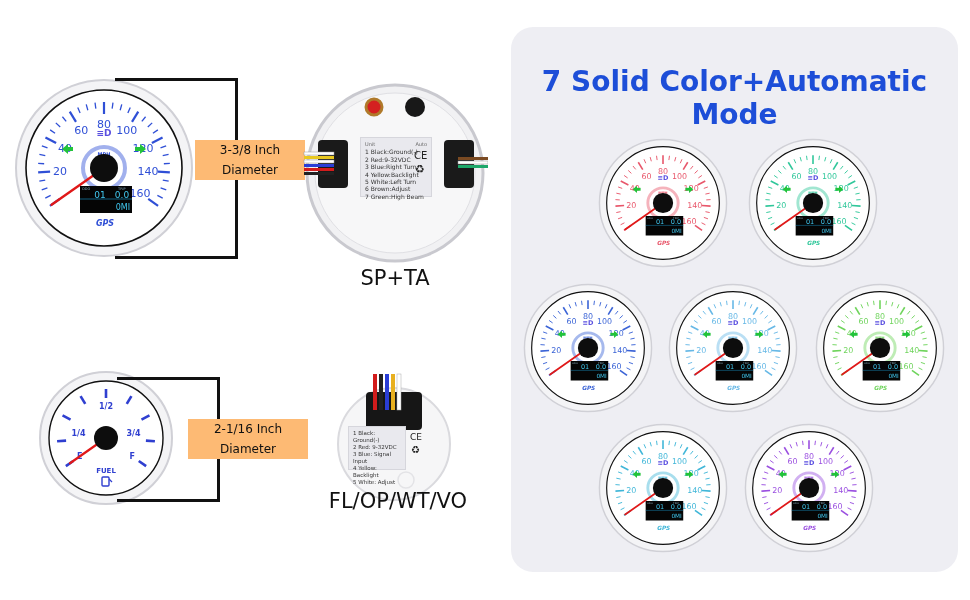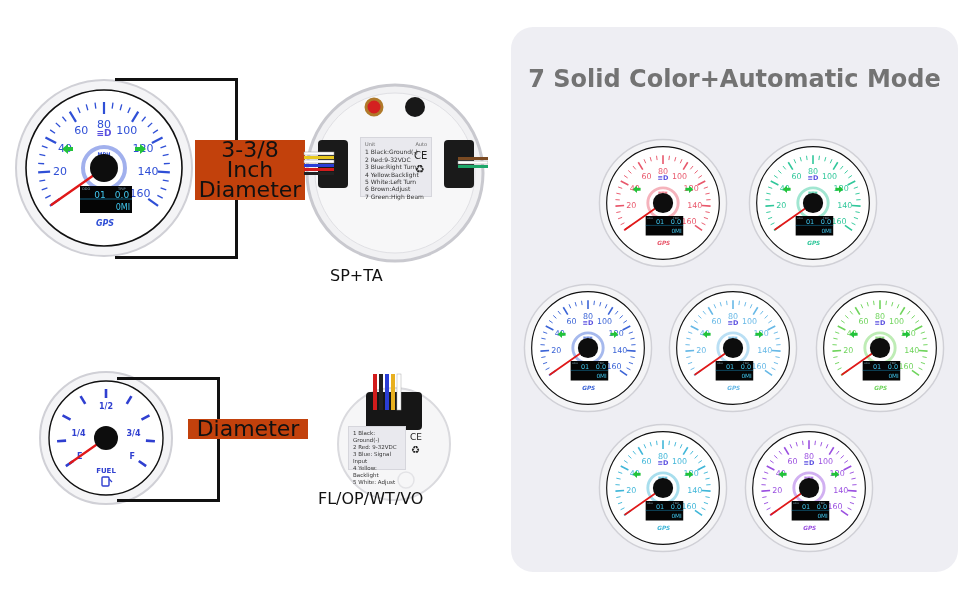--- a/index.html
+++ b/index.html
@@ -1,22 +1,22 @@
 <!DOCTYPE html>
 <html><head>
 <meta charset="utf-8">
 <style>
   html,body{margin:0;padding:0;background:#ffffff;}
   body{width:970px;height:600px;position:relative;overflow:hidden;font-family:"DejaVu Sans",sans-serif;}
   .abs{position:absolute;}
   .bracket{position:absolute;border:3px solid #111;border-left:none;}
-  .dim-label{position:absolute;text-align:center;font-size:22px;line-height:20px;color:#111;background:#c2410c;}
-  .caption{position:absolute;font-size:16px;color:#111;text-align:left;}
+  .dim-label{position:absolute;text-align:center;font-size:12px;line-height:20px;color:#111;background:#fdba74;}
+  .caption{position:absolute;font-size:21px;color:#111;text-align:center;}
   .panel{position:absolute;left:511px;top:27px;width:447px;height:545px;background:#eeeef3;border-radius:22px;}
-  .panel-title{position:absolute;left:0;right:0;top:38px;text-align:center;font-size:24px;font-weight:bold;color:#737373;}
+  .panel-title{position:absolute;left:0;right:0;top:38px;text-align:center;font-size:28px;font-weight:bold;color:#1d4ed8;}
   svg text{font-family:"DejaVu Sans",sans-serif;}
   .label-card{position:absolute;background:#e9e9ee;border:1px solid #d6d6dc;font-size:6px;line-height:7.4px;color:#333;padding:3px 4px;box-sizing:border-box;}
 </style>
 </head>
 <body>
 
 <div class="abs" style="left:14px;top:78px;width:180px;height:180px;">
   <svg id="big-gauge-svg" width="180" height="180" viewBox="0 0 180 180">
       <circle cx="90" cy="90" r="88" fill="#f4f4f6" stroke="#d0d0d6" stroke-width="2"></circle>
       <circle cx="90" cy="90" r="78" fill="#ffffff" stroke="#111" stroke-width="1.6"></circle>
@@ -151,20 +151,21 @@
       <text x="94.21286541724774" y="89.35444596323347" text-anchor="middle" font-size="8" font-weight="bold" fill="#2f3fd0">F</text>
       <line x1="68" y1="68" x2="31.957310051284352" y2="93.23736319944601" stroke="#e01818" stroke-width="2.2" stroke-linecap="round"></line>
       <circle cx="68" cy="68" r="12" fill="#0d0d0d"></circle>
       <text x="68" y="103" text-anchor="middle" font-size="7" font-weight="bold" fill="#2f3fd0">FUEL</text>
       <rect x="64" y="107" width="7" height="9" rx="1" fill="none" stroke="#2f3fd0" stroke-width="1.4"></rect>
       <line x1="71" y1="109" x2="74" y2="112" stroke="#2f3fd0" stroke-width="1.2"></line>
     </svg>
 </div>
 <div class="bracket" style="left:117px;top:377px;width:100px;height:119px;"></div>
 <div class="dim-label" style="left:188px;top:419px;width:120px;">
+  <div>2-1/16 Inch</div>
   <div>Diameter</div>
 </div>
 
 <div class="abs" style="left:336px;top:372px;width:116px;height:130px;">
   <svg width="116" height="130" viewBox="0 0 116 130">
     <circle cx="58" cy="72" r="56" fill="#f6f6f7" stroke="#dadade" stroke-width="2"></circle>
     <rect x="30" y="20" width="56" height="38" rx="4" fill="#161616"></rect>
     <g>
       <rect x="37" y="2" width="4" height="36" fill="#d21c1c"></rect>
       <rect x="43" y="2" width="4" height="36" fill="#222"></rect>

